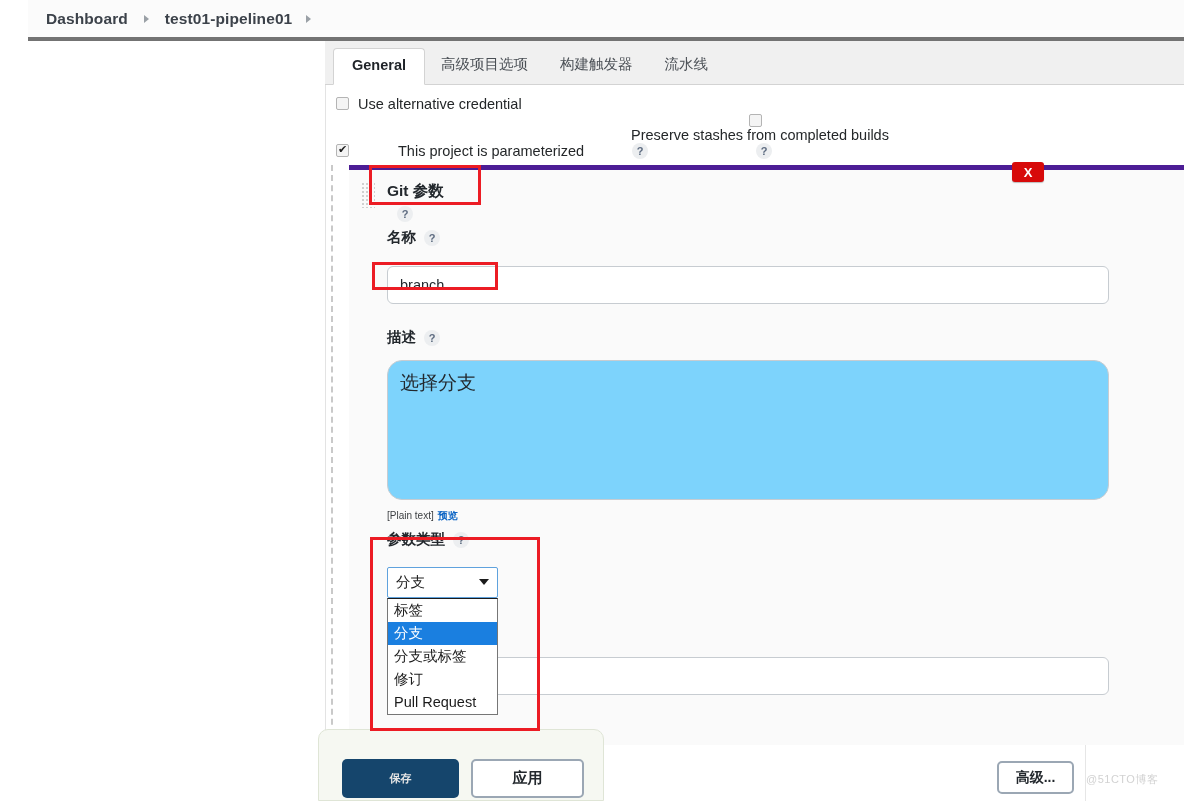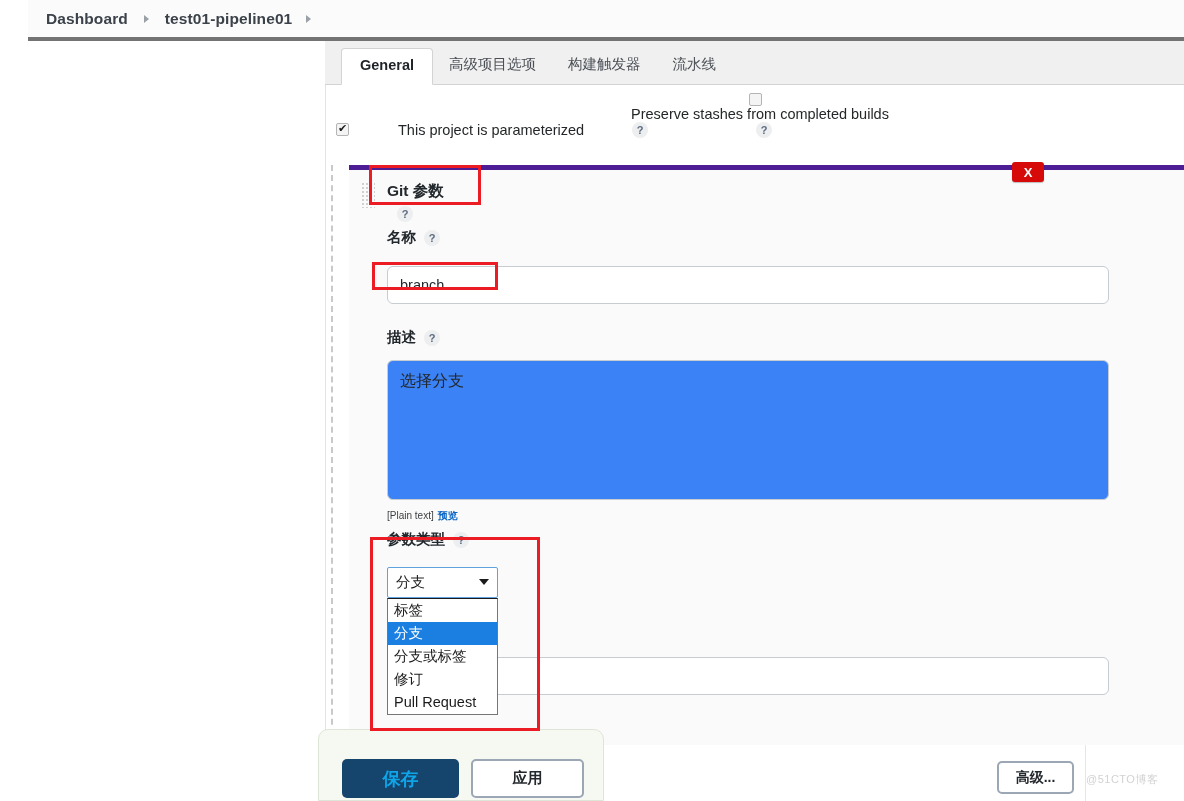--- a/index.html
+++ b/index.html
@@ -49,21 +49,20 @@
     white-space: nowrap;
     position: relative; top: 1px;
   }
   .tab.active {
     background: #ffffff;
     color: #1f2328; font-weight: bold;
     border: 1px solid #d3d3d3;
     border-bottom: 1px solid #ffffff;
     border-radius: 4px 4px 0 0;
     padding: 8px 18px 11px 18px;
-    margin-left: 8px;
   }
 
   
   .form-panel {
     position: absolute; left: 325px; top: 85px;
     width: 859px; height: 716px;
     background: #ffffff;
     border-left: 1px solid #e3e3e3;
   }
 
@@ -131,24 +130,24 @@
   .text-input {
     width: 100%; height: 38px;
     border: 1px solid #c7ccd1; border-radius: 6px;
     background: #fff;
     font-family: "Liberation Sans", sans-serif;
     font-size: 14.5px; color: #23282d;
     padding: 0 12px; outline: none;
   }
   .ta {
     width: 100%; height: 140px;
-    border: 1px solid #c7ccd1; border-radius: 6px;
-    background: #3b82f6; resize: none;
+    border: 1px solid #c7ccd1; border-radius: 15px;
+    background: #7dd3fc; resize: none;
     font-family: "Liberation Sans", sans-serif;
-    font-size: 16px; color: #23282d;
+    font-size: 19px; color: #23282d;
     padding: 8px 12px; outline: none; line-height: 1.5;
   }
   .plain-row { font-size: 10px; color: #3c3f42; margin-top: 5px; }
   .plain-row .lnk { color: #0b64c4; text-decoration: none; font-weight: bold; margin-left: 4px; }
 
   
   .sel-wrap { position: relative; width: 111px; }
   .sel-box {
     width: 111px; height: 31px;
     border: 1px solid #5fa2dd; border-radius: 2px;
@@ -197,21 +196,21 @@
     width: 286px; height: 72px;
     background: #f6f8f2;
     border: 1px solid #dfe5d6;
     border-radius: 10px 10px 0 0;
     z-index: 20;
   }
   .btn-save {
     position: absolute; left: 342px; top: 759px;
     width: 117px; height: 39px;
     background: #15456c; border-radius: 5px;
-    color: #0ea5e9; font-size: 18px; font-weight: bold;
+    color: #e5e5e5; font-size: 11px; font-weight: bold;
     display: flex; align-items: center; justify-content: center;
     z-index: 25;
   }
   .btn-apply {
     position: absolute; left: 471px; top: 759px;
     width: 113px; height: 39px;
     background: #fff; border: 2px solid #9ba7b4; border-radius: 5px;
     color: #23282d; font-size: 15px; font-weight: bold;
     display: flex; align-items: center; justify-content: center;
     z-index: 25;
@@ -249,20 +248,24 @@
   <div class="tab-strip">
     <div class="tab active">General</div>
     <div class="tab">高级项目选项</div>
     <div class="tab">构建触发器</div>
     <div class="tab">流水线</div>
   </div>
 
   <div class="form-panel">
 
     <div style="position:absolute;left:0;top:8px;width:100%;">
+      <div class="checkrow">
+        <span class="cbox"></span>
+        <span class="ck-label">Use alternative credential</span>
+      </div>
       <div class="checkrow" style="flex-direction:column;">
         <span class="cbox"></span>
         <span class="ck-label">Preserve stashes from completed builds</span>
         <span class="help">?</span>
       </div>
       <div class="checkrow" style="margin-top:5px;gap:40px;">
         <span class="cbox checked"></span>
         <span class="ck-label">This project is parameterized</span>
         <span class="help">?</span>
       </div>

